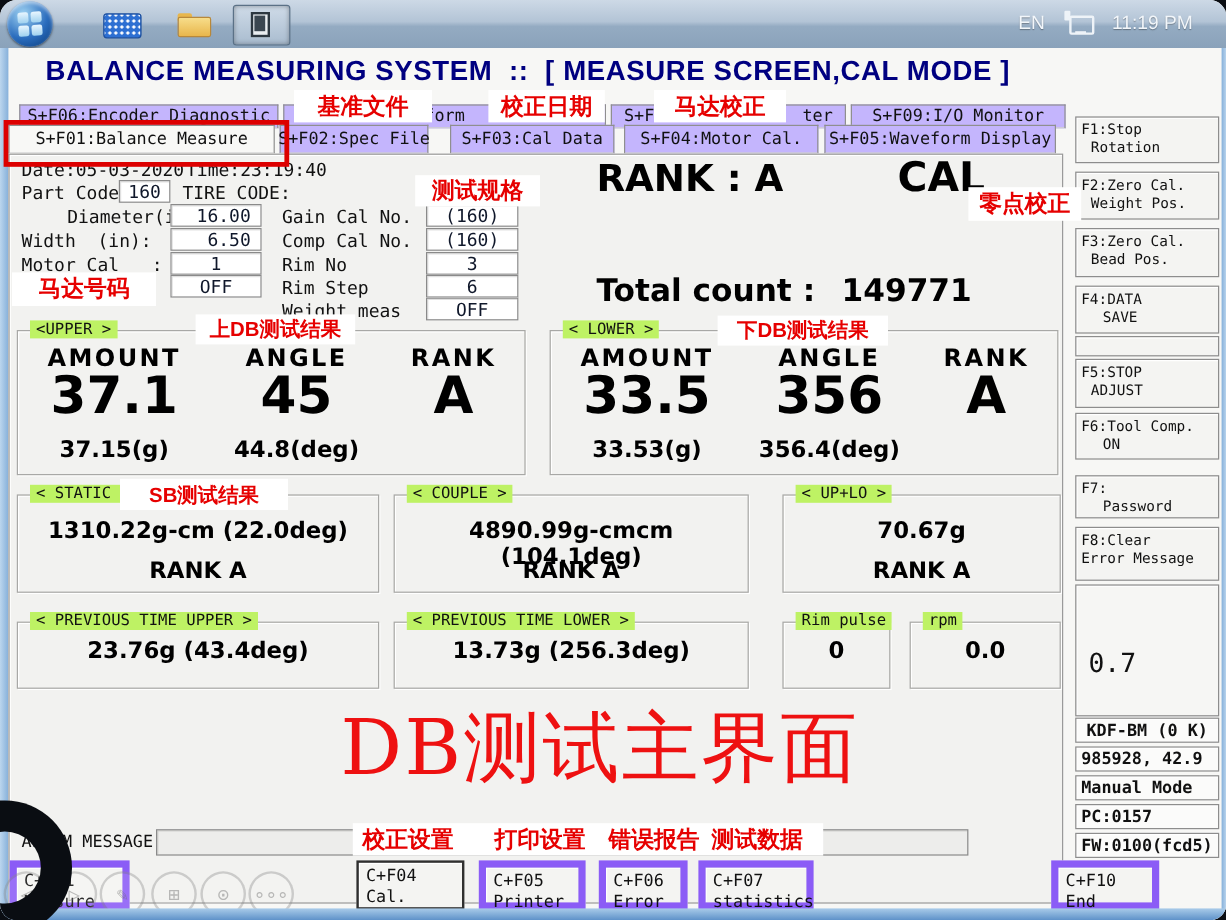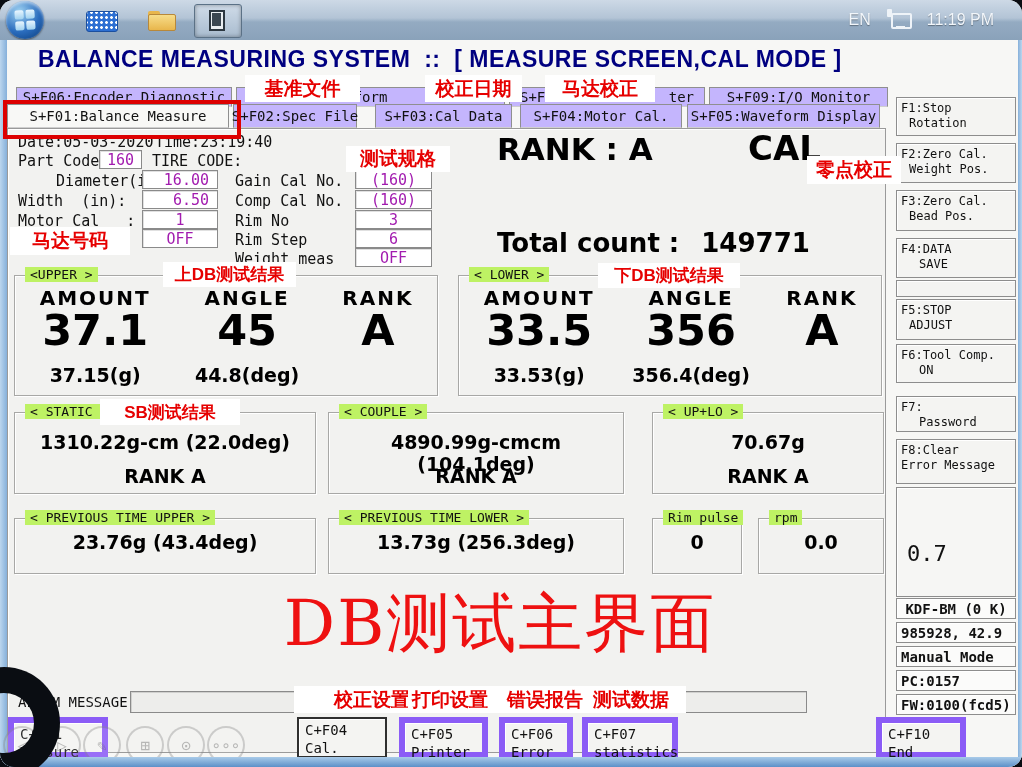--- a/index.html
+++ b/index.html
@@ -48,21 +48,21 @@
   .tab{position:absolute;box-sizing:border-box;background:#c4b5fd;border:1px solid #8f8f8f;
     border-bottom-color:#cfcfcf;font-size:14px;display:flex;align-items:center;justify-content:center;
     color:#111;white-space:pre;}
   .tab.split{justify-content:space-between;padding:0 10px;}
   .hlbox{position:absolute;border:4px solid #dd0000;background:transparent;z-index:30;}
   
   .main{position:absolute;left:7px;top:88px;width:879px;height:625px;box-sizing:border-box;
     background:#f2f2f0;border:1px solid #9a9a9a;box-shadow:inset 1px 1px 0 #ffffff;}
   .lbl{position:absolute;font-size:15px;color:#111;white-space:pre;}
   .sunken{position:absolute;background:#ffffff;border:1px solid #8a8a8a;box-sizing:border-box;
-    box-shadow:inset 1px 1px 0 rgba(0,0,0,.12);font-size:15px;color:#a21caf;display:flex;align-items:center;}
+    box-shadow:inset 1px 1px 0 rgba(0,0,0,.12);font-size:15px;color:#0f172a;display:flex;align-items:center;}
   .sunken.center{justify-content:center;}
   .sunken.right{justify-content:flex-end;padding-right:8px;}
   .sunken.left{justify-content:flex-start;padding-left:8px;}
   .bigrank{position:absolute;font-family:"DejaVu Sans",sans-serif;font-weight:bold;color:#000;}
   
   .gbox{position:absolute;box-sizing:border-box;border:1px solid #a8a8a6;
     box-shadow:inset 1px 1px 0 #ffffff,1px 1px 0 #ffffff;background:#f2f2f0;}
   .cap{position:absolute;top:-9px;left:10px;background:#bef264;padding:0 5px;font-size:13px;color:#111;white-space:pre;}
   .meas-grid{position:absolute;left:0;top:8px;width:100%;display:grid;grid-template-columns:38% 34% 28%;}
   .mh{font-family:"DejaVu Sans",sans-serif;font-weight:bold;font-size:20px;letter-spacing:2px;text-align:center;color:#000;}
@@ -323,29 +323,29 @@
     <div class="sbox center" style="top:558px;"><span>KDF-BM (0 K)</span></div>
     <div class="sbox" style="top:582px;"><span>985928, 42.9</span></div>
     <div class="sbox" style="top:606px;"><span>Manual Mode</span></div>
     <div class="sbox" style="top:630px;"><span>PC:0157</span></div>
     <div class="sbox" style="top:654px;text-align:right;"><span>FW:0100(fcd5)</span></div>
 
     <div class="win-bottom"></div>
   </div>
 
   <div class="ann" style="left:245px;top:75px;width:115px;height:27px;">基准文件</div>
-  <div class="ann" style="left:425px;top:75px;width:97px;height:27px;text-align:center;">校正日期</div>
+  <div class="ann" style="left:407px;top:75px;width:97px;height:27px;text-align:center;">校正日期</div>
   <div class="ann" style="left:545px;top:75px;width:110px;height:27px;">马达校正</div>
   <div class="ann" style="left:346px;top:146px;width:104px;height:26px;">测试规格</div>
   <div class="ann" style="left:807px;top:156px;width:94px;height:28px;">零点校正</div>
   <div class="ann" style="left:10px;top:227px;width:120px;height:28px;">马达号码</div>
   <div class="ann small" style="left:163px;top:262px;width:133px;height:25px;">上DB测试结果</div>
   <div class="ann small" style="left:598px;top:263px;width:142px;height:25px;">下DB测试结果</div>
   <div class="ann small" style="left:100px;top:399px;width:140px;height:26px;">SB测试结果</div>
   <div class="annbig" style="left:230px;top:580px;width:540px;">DB测试主界面</div>
   <div class="ann" style="left:294px;top:686px;width:392px;height:27px;"></div>
-  <div class="ann" style="left:298px;top:687px;width:84px;height:25px;margin-left:32px;">校正设置</div>
+  <div class="ann" style="left:298px;top:687px;width:84px;height:25px;">校正设置</div>
   <div class="ann" style="left:408px;top:687px;width:84px;height:25px;">打印设置</div>
   <div class="ann" style="left:503px;top:687px;width:84px;height:25px;">错误报告</div>
   <div class="ann" style="left:589px;top:687px;width:84px;height:25px;">测试数据</div>
 
   <div class="corner-bl"></div>
 </div>
 
 </body></html>

